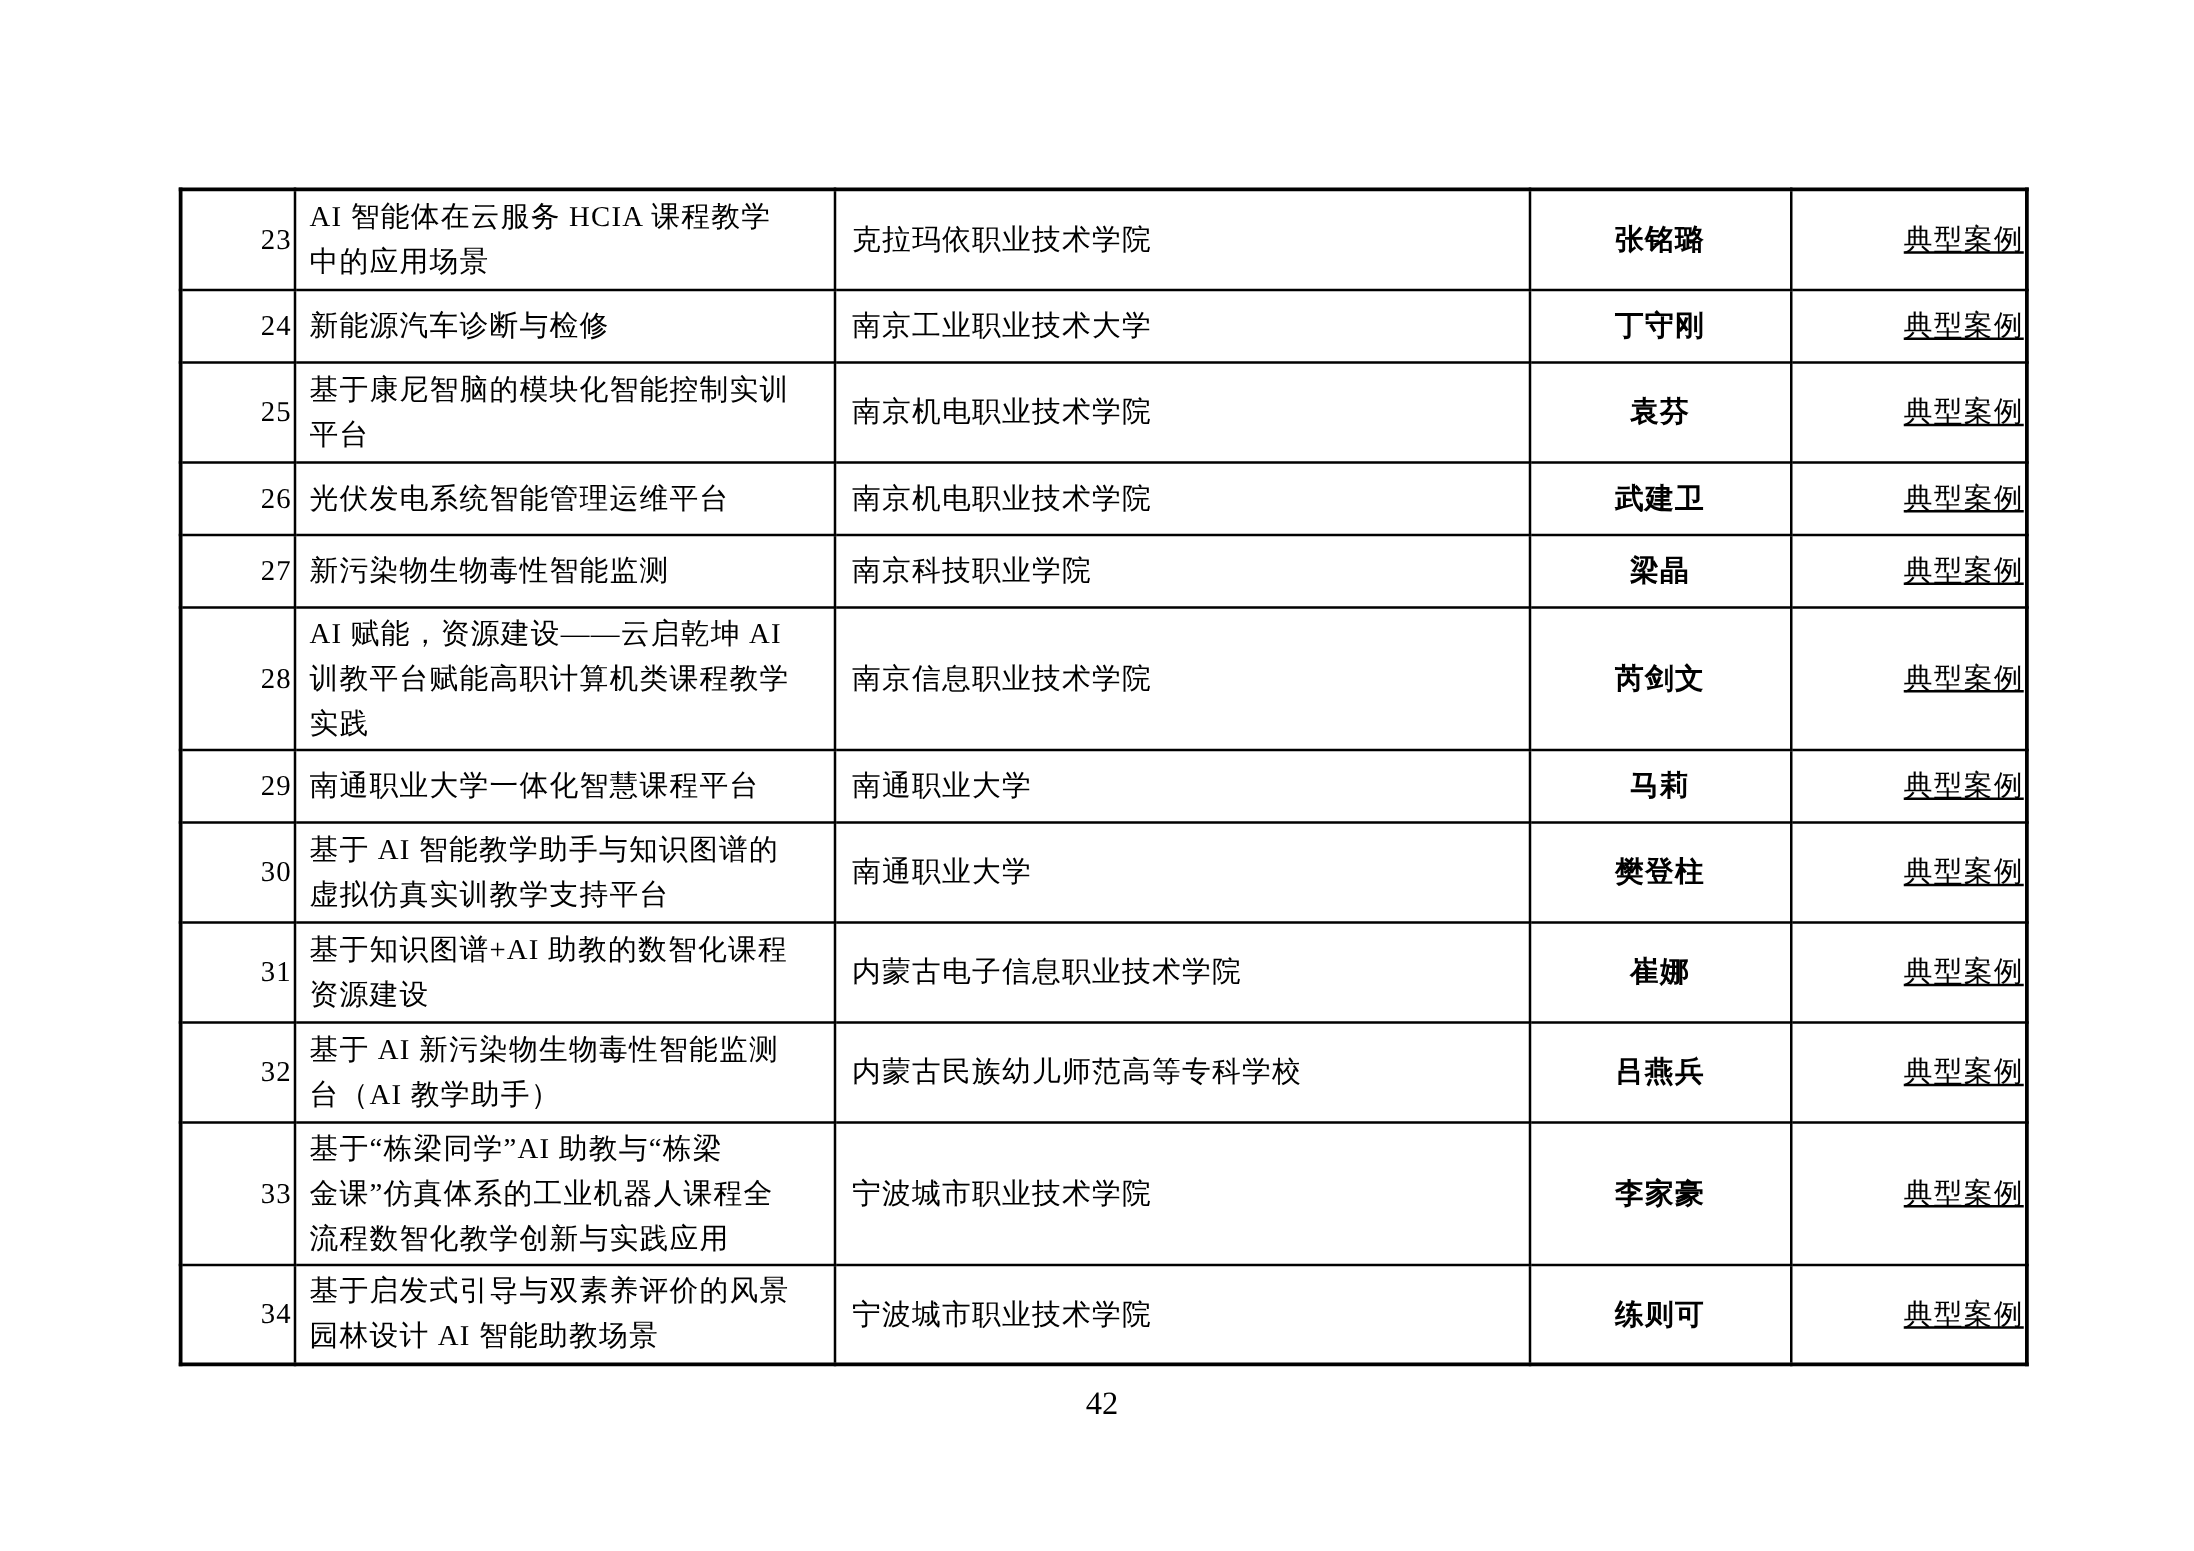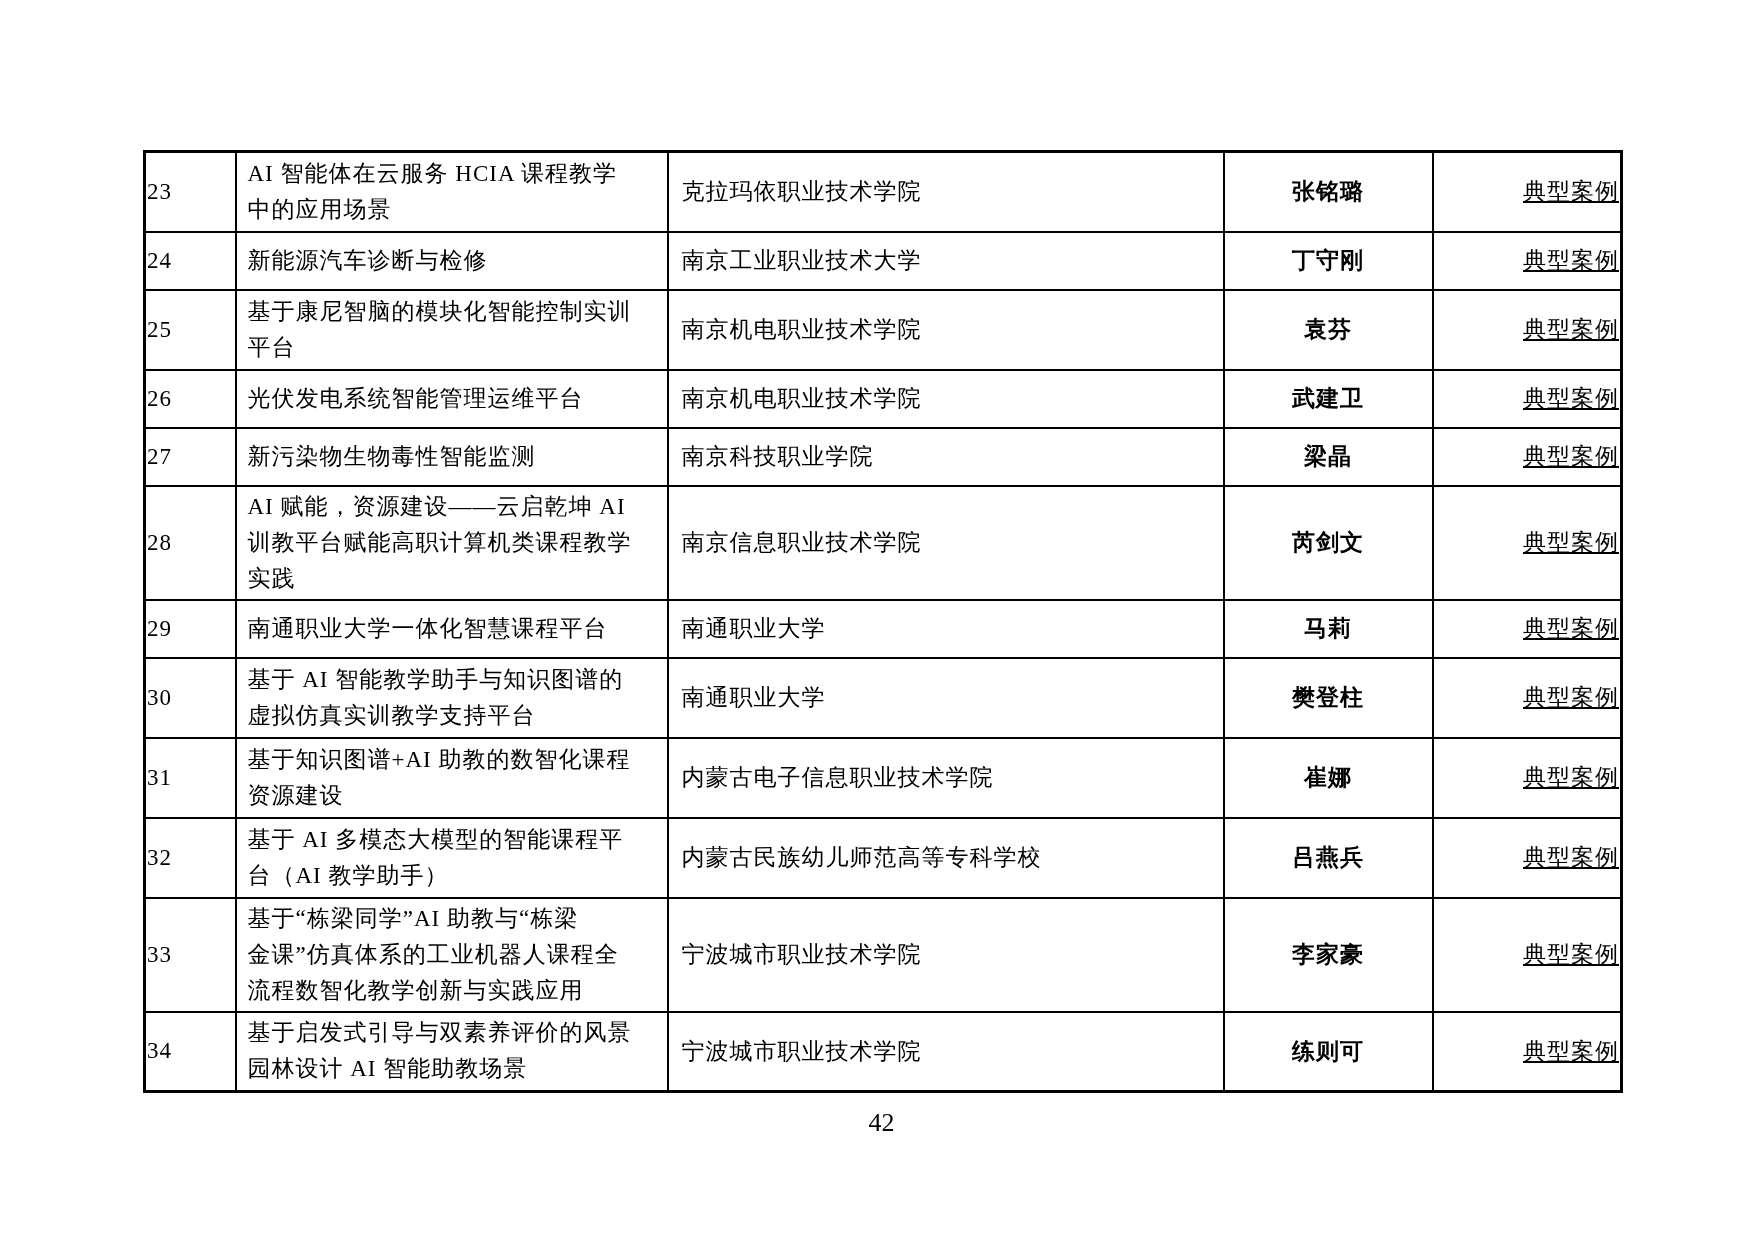--- a/index.html
+++ b/index.html
@@ -25,21 +25,21 @@
     table-layout: fixed;
     border: 3px solid #000000;
   }
   table.award-table td {
     border: 2px solid #000000;
     font-size: 23px;
     vertical-align: middle;
     overflow: hidden;
   }
   td.no-cell {
-    text-align: left;
+    text-align: right;
     letter-spacing: 1px;
   }
   td.title-cell {
     text-align: left;
     padding: 2px 8px 2px 11px;
   }
   td.title-cell .title-line {
     line-height: 36px;
     white-space: nowrap;
     letter-spacing: 1px;
@@ -165,21 +165,21 @@
             <div class="title-line">基于知识图谱+AI 助教的数智化课程</div>
             <div class="title-line">资源建设</div>
           </td>
           <td class="inst-cell">内蒙古电子信息职业技术学院</td>
           <td class="person-cell">崔娜</td>
           <td class="category-cell">典型案例</td>
         </tr>
         <tr style="height: 80px;">
           <td class="no-cell">32</td>
           <td class="title-cell">
-            <div class="title-line">基于 AI 多模态大模型的智能课程平</div>
+            <div class="title-line">基于 AI 新污染物生物毒性智能监测</div>
             <div class="title-line">台（AI 教学助手）</div>
           </td>
           <td class="inst-cell">内蒙古民族幼儿师范高等专科学校</td>
           <td class="person-cell">吕燕兵</td>
           <td class="category-cell">典型案例</td>
         </tr>
         <tr style="height: 108px;">
           <td class="no-cell">33</td>
           <td class="title-cell">
             <div class="title-line">基于“栋梁同学”AI 助教与“栋梁</div>

